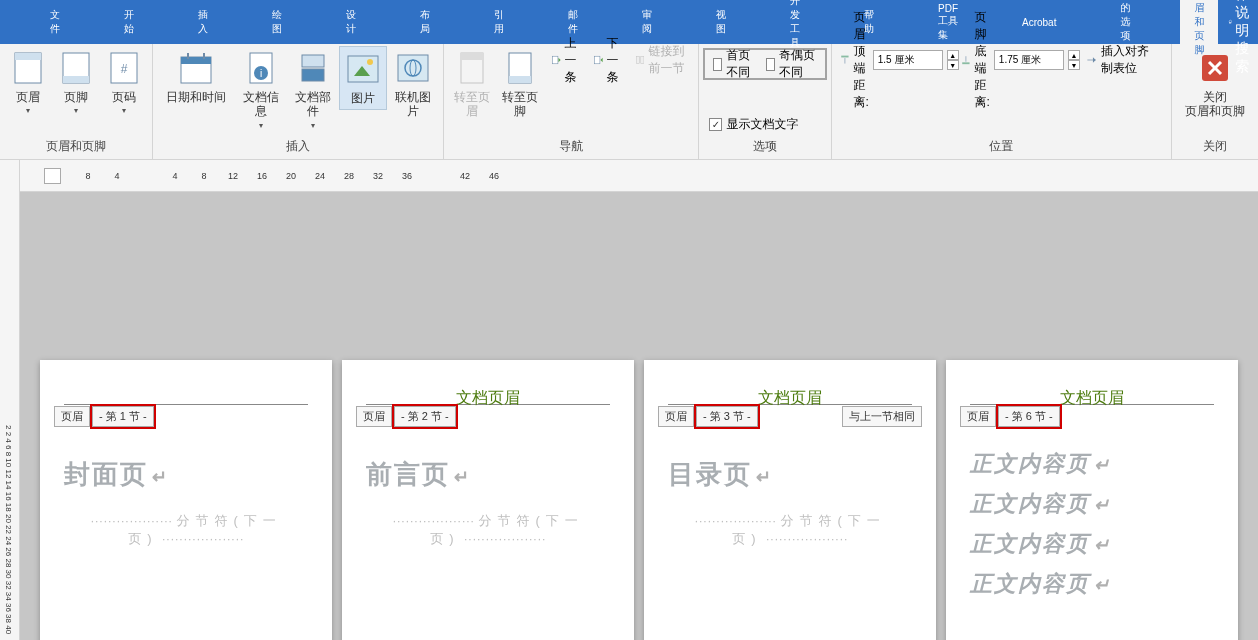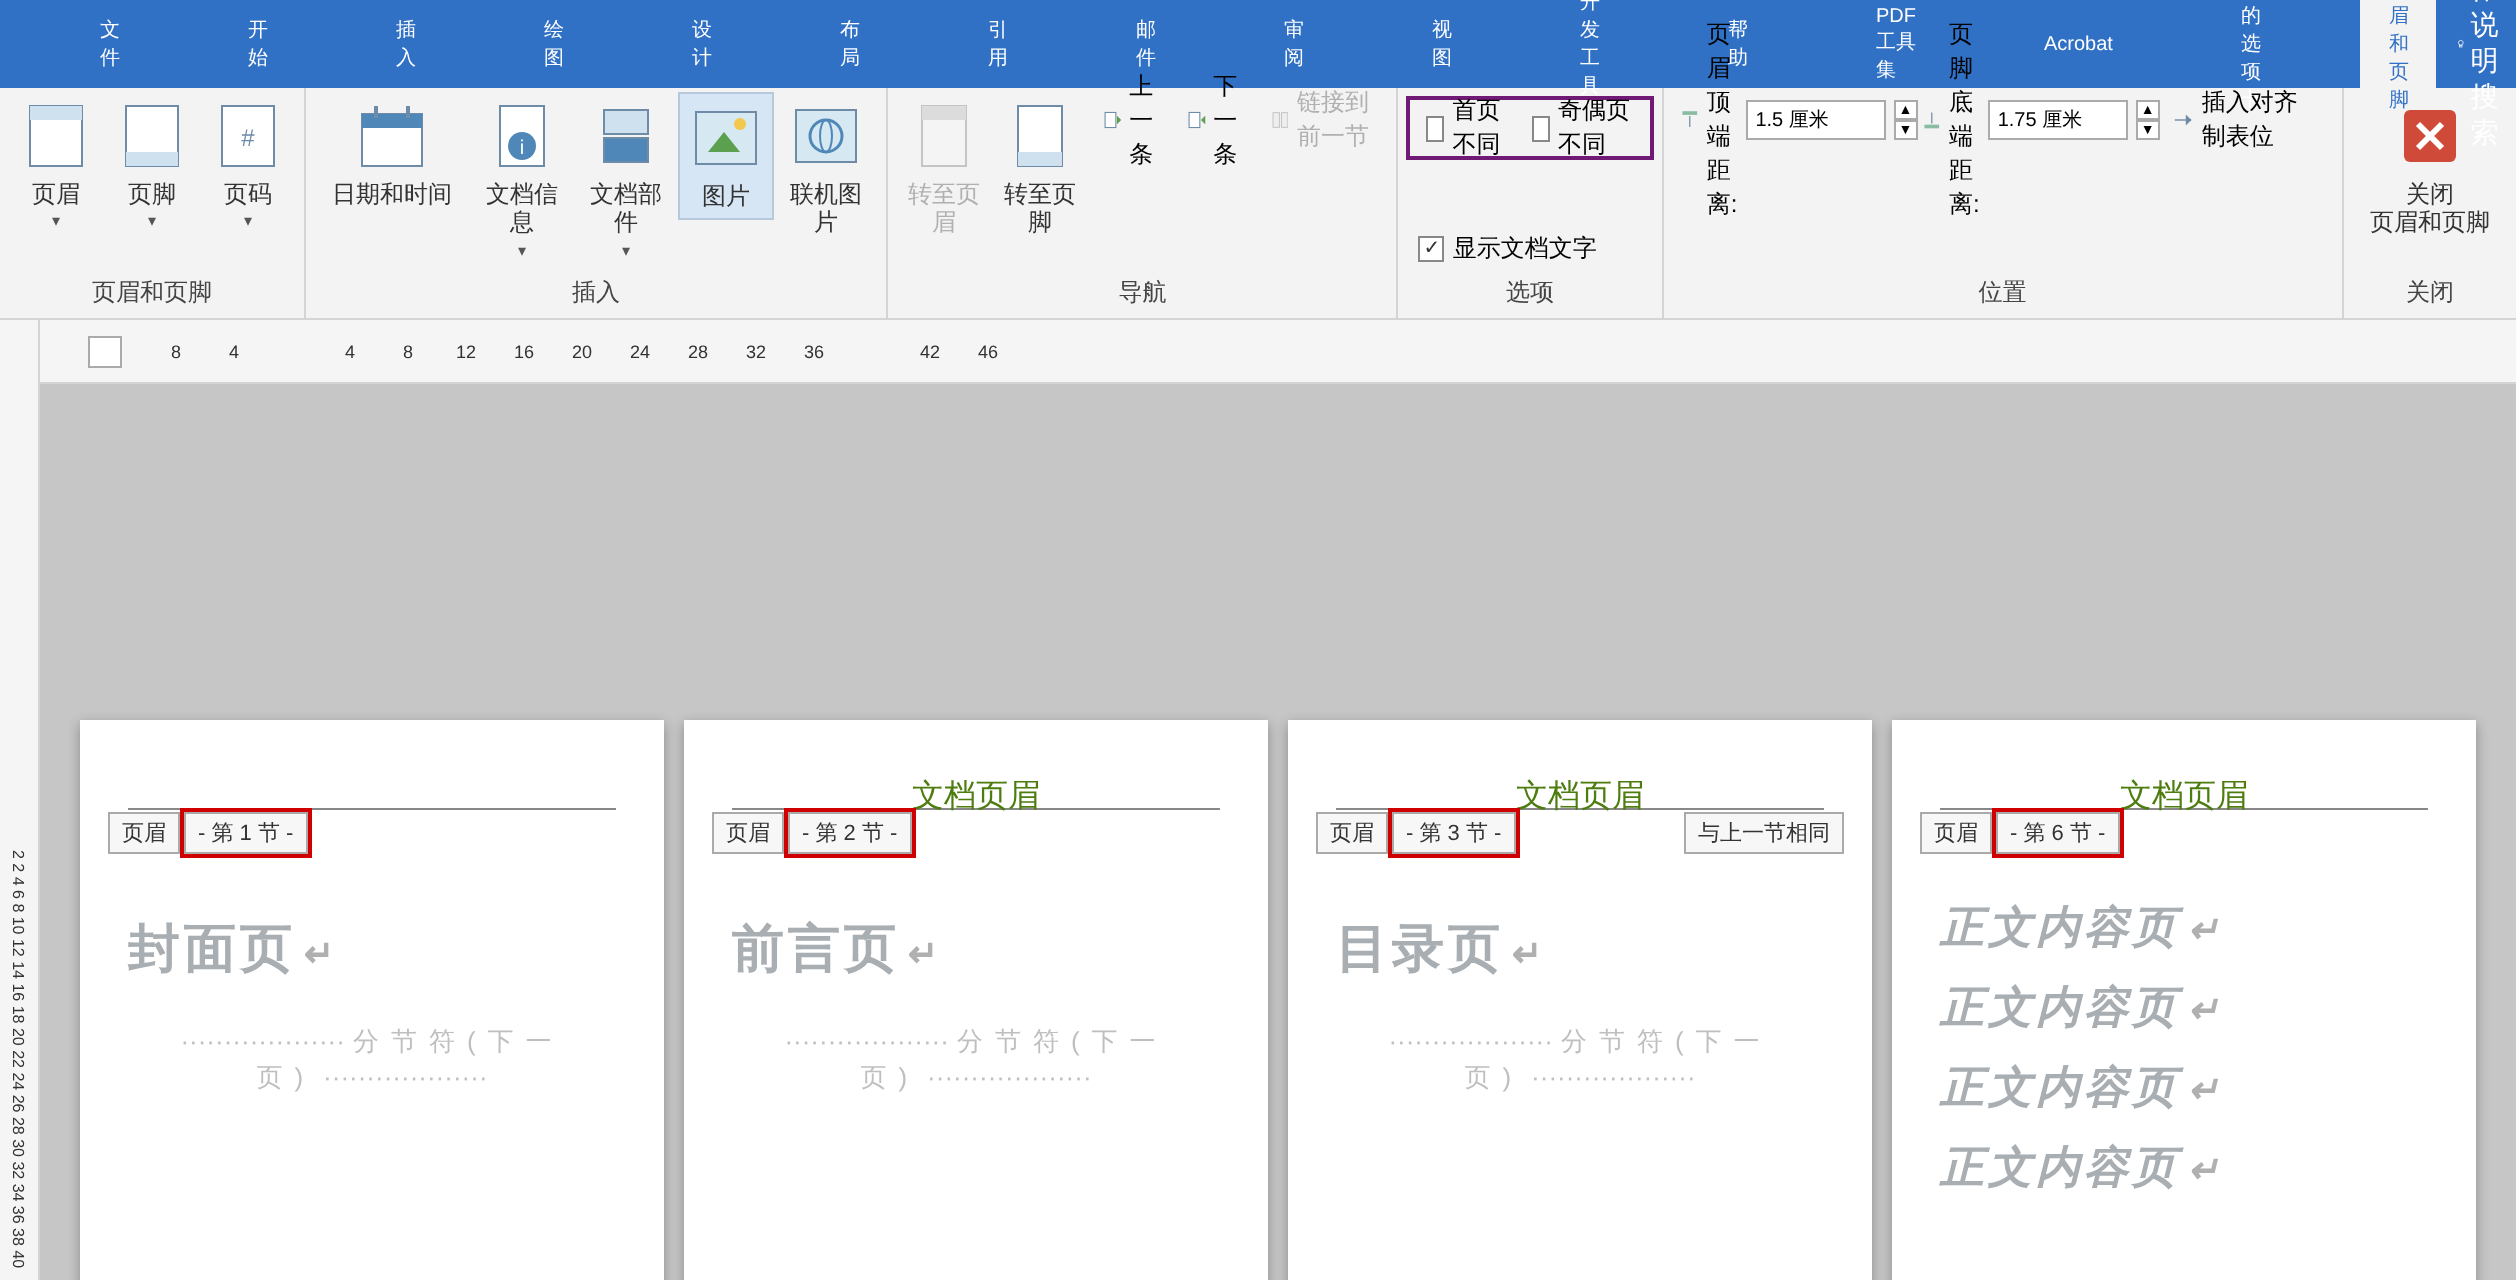--- a/index.html
+++ b/index.html
@@ -24,21 +24,21 @@
 .big-btn .lbl { font-size: 12px; color: #333; text-align: center; line-height: 1.2; }
 .big-btn .caret { font-size: 8px; color: #555; margin-top: 2px; }
 .big-btn.active { background: #d7e6f4; border: 1px solid #b5c9da; }
 .big-btn.disabled .lbl { color: #b0b0b0; }
 
 .small-row { display: flex; align-items: center; gap: 4px; padding: 2px 4px; cursor: pointer; height: 24px; }
 .small-row.disabled { color: #b0b0b0; }
 .small-row .sicon { width: 16px; height: 16px; }
 .chk { width: 13px; height: 13px; border: 1px solid #888; display: inline-flex; align-items: center; justify-content: center; background: #fff; }
 .chk.checked::after { content: "✓"; font-size: 10px; color: #333; }
-.redbox { border: 2px solid #701a75; padding: 0 2px; }
+.redbox { border: 2px solid #a3a3a3; padding: 0 2px; }
 .opt-col { display: flex; flex-direction: row; gap: 2px; padding: 2px 4px; }
 .pos-row { display: flex; align-items: center; gap: 4px; height: 24px; }
 .pos-input { width: 70px; height: 20px; border: 1px solid #aaa; padding: 1px 4px; font-size: 10px; background: #fff; }
 .spinners { display: flex; flex-direction: column; }
 .spin { width: 12px; height: 10px; border: 1px solid #aaa; display: flex; align-items: center; justify-content: center; font-size: 7px; background: #fff; cursor: pointer; }
 
 
 .doc-area { display: flex; height: calc(640px - 44px - 116px); background: #fff; }
 .vruler { width: 25px; background: #f5f5f5; border-right: 1px solid #d4d4d4; position: relative; font-size: 9px; color: #333; writing-mode: vertical-rl; }
 .doc-right { flex: 1; display: flex; flex-direction: column; }

